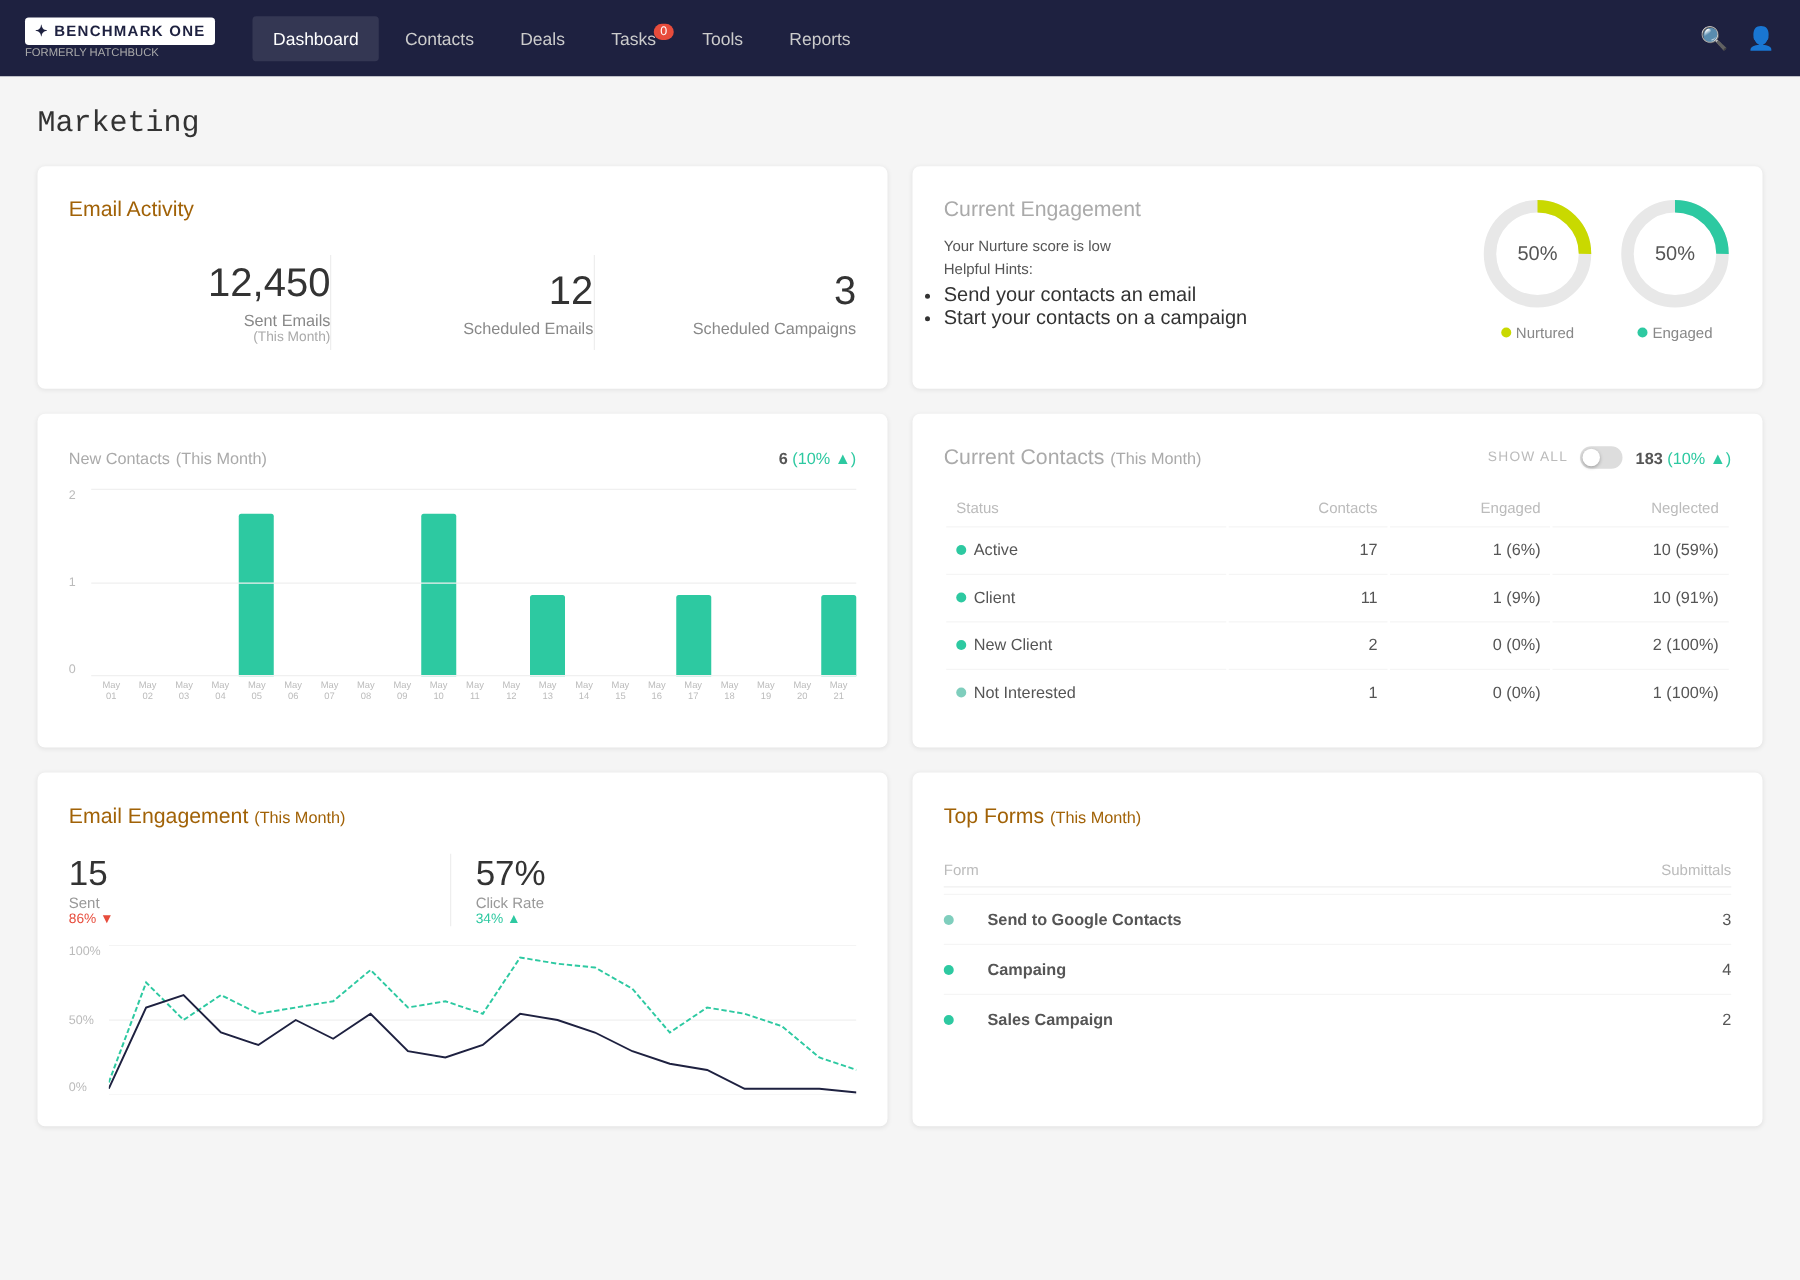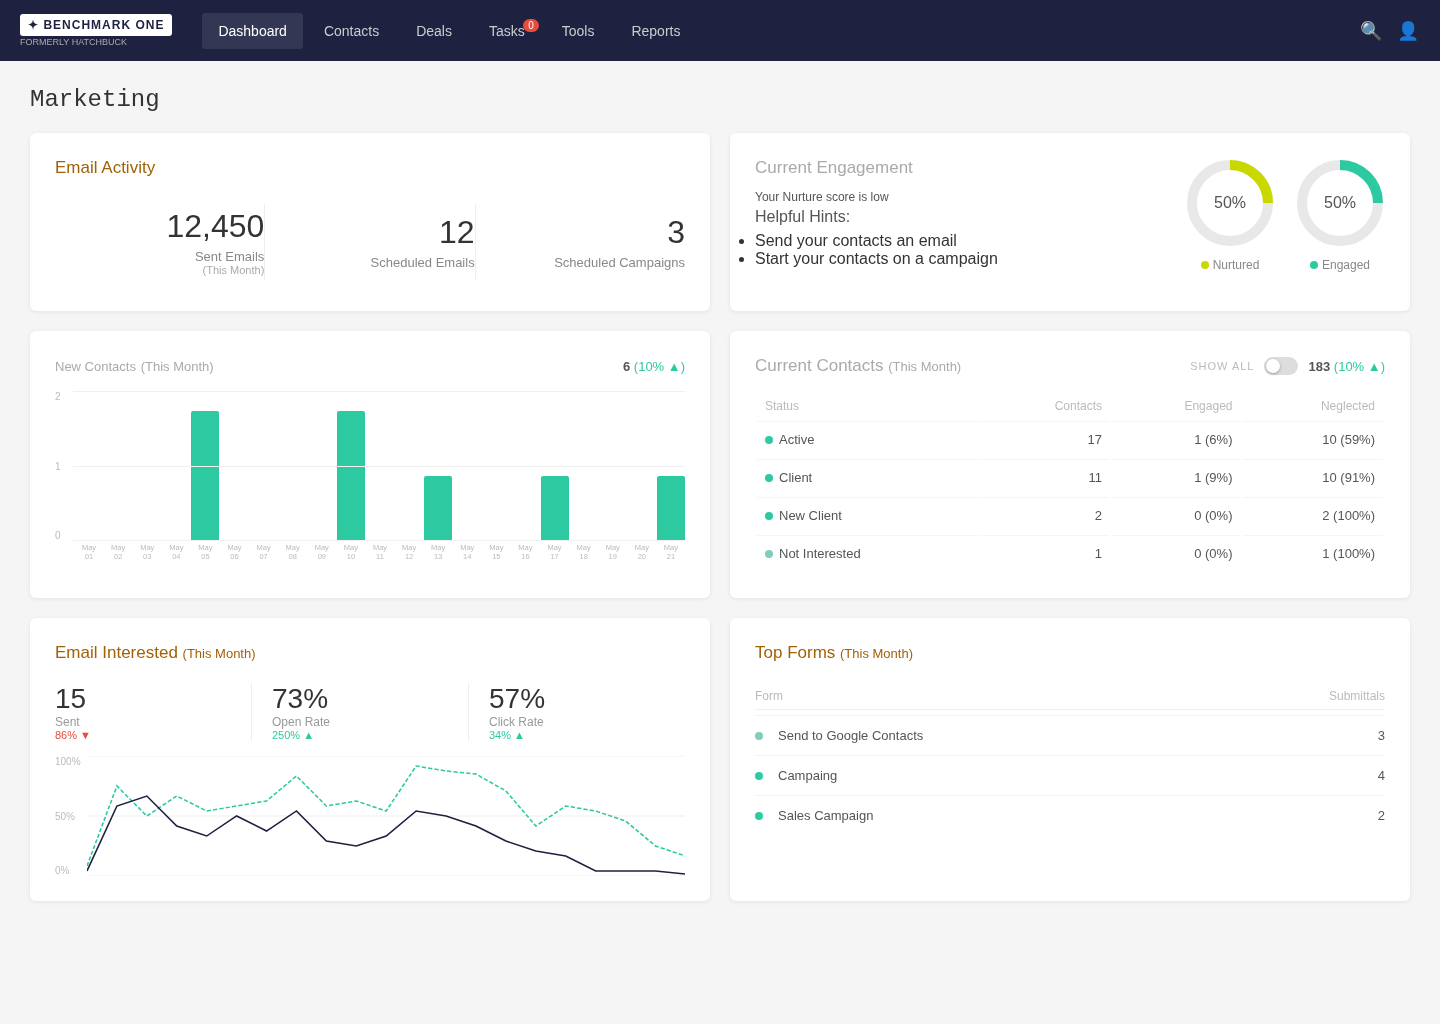--- a/index.html
+++ b/index.html
@@ -34,21 +34,21 @@
     .stat-number { font-size: 32px; font-weight: 300; color: #333; }
     .stat-label { font-size: 13px; color: #888; margin-top: 4px; }
     .stat-sublabel { font-size: 11px; color: #aaa; }
 
     
     .engagement-card { display: flex; }
     .engagement-left { flex: 1; }
     .engagement-right { display: flex; gap: 20px; align-items: center; }
     .engagement-title { color: #aaa; font-size: 17px; font-weight: 400; margin-bottom: 12px; }
     .engagement-score { font-size: 12px; color: #555; margin-bottom: 4px; }
-    .engagement-hints-title { font-size: 16px; color: #555; margin-bottom: 6px; }
+    .engagement-hints-title { font-size: 12px; color: #555; margin-bottom: 6px; }
 
     
     .donut-wrap { text-align: center; }
     .donut-label { font-size: 12px; color: #888; margin-top: 6px; display: flex; align-items: center; gap: 4px; justify-content: center; }
     .donut-dot { width: 8px; height: 8px; border-radius: 50%; display: inline-block; }
 
     
     .new-contacts-header { display: flex; justify-content: space-between; align-items: baseline; margin-bottom: 15px; }
     .new-contacts-title { font-size: 17px; color: #aaa; }
     .new-contacts-title span { font-size: 13px; }
@@ -77,21 +77,21 @@
     .ep-stat + .ep-stat { border-left: 1px solid #eee; padding-left: 20px; }
     .ep-number { font-size: 28px; font-weight: 300; color: #333; }
     .ep-label { font-size: 12px; color: #999; }
     .ep-change { font-size: 11px; }
     .ep-change.down { color: #e74c3c; }
     .ep-change.up { color: #2dc9a1; }
     .line-chart { position: relative; height: 120px; }
     .tf-col-header { display: flex; justify-content: space-between; padding: 6px 0; border-bottom: 1px solid #f0f0f0; margin-bottom: 5px; }
     .tf-col-label { font-size: 12px; color: #bbb; }
     .tf-row { display: flex; justify-content: space-between; align-items: center; padding: 12px 0; border-top: 1px solid #f5f5f5; }
-    .tf-form-name { font-size: 13px; color: #555; display: flex; align-items: center; gap: 9px; }
+    .tf-form-name { font-size: 13px; color: #555; display: flex; align-items: center; gap: 21px; font-weight: bold; }
     .tf-count { font-size: 13px; color: #555; }
   </style>
 </head>
 <body>
 
 <nav class="nav">
   <div class="nav-logo">
     <div>
       <div class="nav-logo-box">
         <span>✦ BENCHMARK <strong>ONE</strong></span>
@@ -370,38 +370,31 @@
   </tr>
           </tbody>
       </table>
     </div>
   </div>
 
   <div class="grid-2">
 
     <div class="card">
       <div class="card-title">
-        <span>Email Interested</span> <span style="font-size:13px;">(This Month)</span>
+        <span>Email Engagement</span> <span style="font-size:13px;">(This Month)</span>
       </div>
       <div class="ep-stats">
         <div class="ep-stat">
           <div class="ep-number">15</div>
           <div class="ep-label">Sent</div>
           <div class="ep-change down">
             <span>86%</span> <span>▼</span>
           </div>
         </div>
         <div class="ep-stat">
-          <div class="ep-number">73%</div>
-          <div class="ep-label">Open Rate</div>
-          <div class="ep-change up">
-            <span>250%</span> <span>▲</span>
-          </div>
-        </div>
-        <div class="ep-stat">
           <div class="ep-number">57%</div>
           <div class="ep-label">Click Rate</div>
           <div class="ep-change up">
             <span>34%</span> <span>▲</span>
           </div>
         </div>
       </div>
 
       <div class="line-chart">
         <div style="display:flex;align-items:stretch;">

